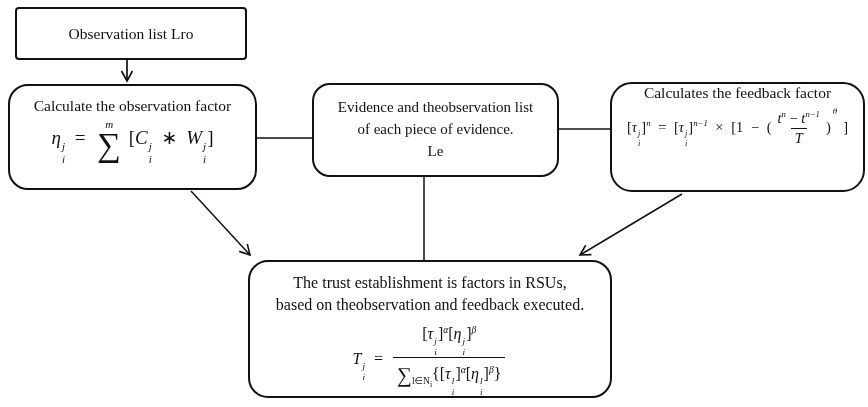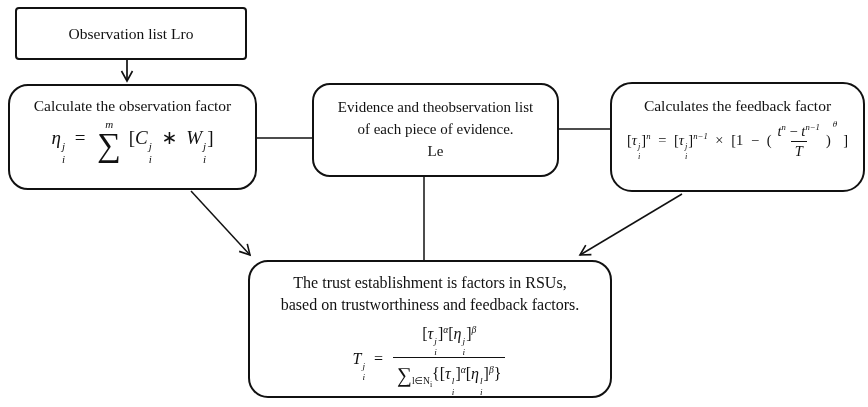--- a/index.html
+++ b/index.html
@@ -6,21 +6,21 @@
   body{background:#ffffff;font-family:"Liberation Serif", serif;color:#111111;}
   .canvas{position:relative;width:868px;height:407px;background:#ffffff;overflow:hidden;}
   .svglayer{position:absolute;left:0;top:0;width:868px;height:407px;}
 
   .box{position:absolute;border:2px solid #111111;border-radius:16px;background:#ffffff;
        display:flex;flex-direction:column;align-items:center;justify-content:center;
        text-align:center;box-sizing:border-box;}
   .box-top{left:15px;top:7px;width:232px;height:53px;border-radius:4px;font-size:15.5px;}
   .box-left{left:8px;top:84px;width:249px;height:106px;border-radius:20px;justify-content:flex-start;padding-top:11px;}
   .box-mid{left:312px;top:83px;width:247px;height:94px;border-radius:18px;font-size:15px;line-height:1.45;}
-  .box-right{left:610px;top:82px;width:255px;height:110px;border-radius:22px;justify-content:flex-start;padding-top:13px;}
+  .box-right{left:610px;top:82px;width:255px;height:110px;border-radius:22px;justify-content:flex-start;}
   .box-bottom{left:248px;top:260px;width:364px;height:138px;border-radius:20px;justify-content:flex-start;padding-top:10px;}
 
   .title{font-size:15.5px;}
   .box-bottom .bline{font-size:16px;line-height:1.35;}
 
   
   .math{text-align:center;white-space:nowrap;}
   .mi{font-style:italic;}
   .mn{font-style:normal;}
   .mo{font-style:normal;padding:0 4px;}
@@ -115,21 +115,21 @@
       <span class="mo">−</span>
       <span class="mn">(</span><span class="frac">
           <span class="num"><span class="mi">t</span><sup class="sp">n</sup> <span class="mn">−</span> <span class="mi">t</span><sup class="sp">n−1</sup></span>
           <span class="den"><span class="mi">T</span></span>
         </span><span class="mn">)</span><sup class="theta">θ</sup><span class="mn gap">]</span>
     </div>
   </div>
 
   <div class="box box-bottom">
     <div class="bline">The trust establishment is factors in RSUs,</div>
-    <div class="bline">based on trustworthiness and feedback factors.</div>
+    <div class="bline">based on theobservation and feedback executed.</div>
     <div class="math math-bottom">
       <span class="mi">T</span><span class="ss">
           <span>j</span>
           <span>i</span>
         </span>
       <span class="mo">=</span>
       <span class="frac">
         <span class="num"><span class="mn">[</span><span class="mi">τ</span><span class="ss">
               <span>j</span>
               <span>i</span>

